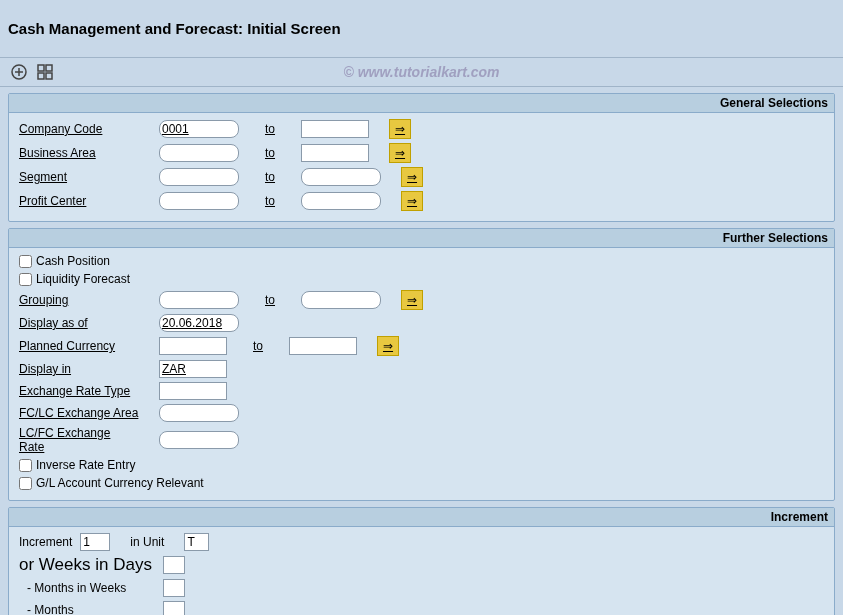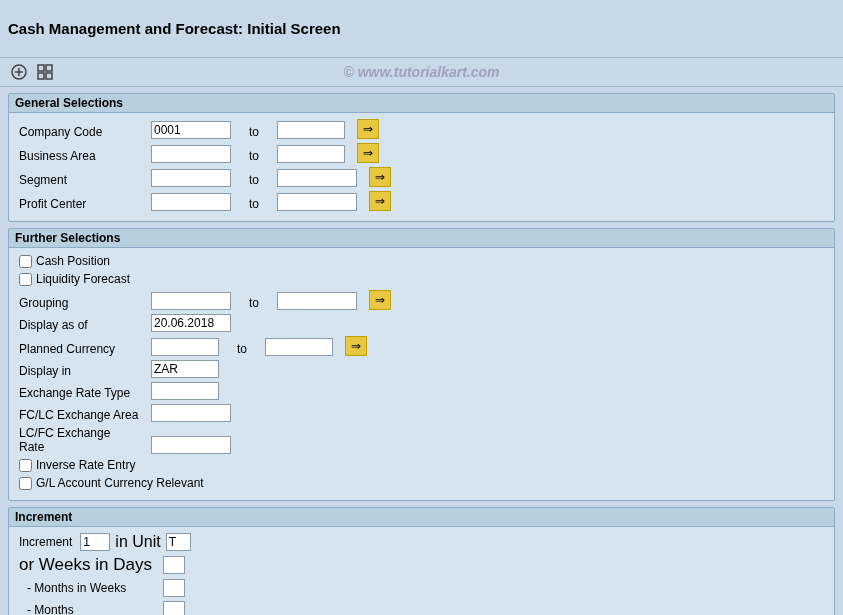--- a/index.html
+++ b/index.html
@@ -54,44 +54,46 @@
       background: #d6e4f0;
       border: 1px solid #8aabca;
       border-radius: 2px;
     }
     .section-header {
       background: #b8cfe0;
       padding: 2px 6px;
       font-weight: bold;
       font-size: 12px;
       border-bottom: 1px solid #8aabca;
+      text-align: right;
     }
     .section-body {
       padding: 6px 10px;
     }
     .form-row {
       display: flex;
-      align-items: flex-end;
+      align-items: center;
       margin-bottom: 4px;
-      gap: 12px;
+      gap: 20px;
+      text-decoration: underline;
     }
     .form-label {
       width: 120px;
       font-size: 12px;
       color: #000;
     }
     .form-input {
       height: 18px;
       font-size: 12px;
       border: 1px solid #8a9aaa;
       background: white;
       padding: 0 2px;
     }
     .input-short { width: 68px; }
-    .input-medium { width: 80px; }
+    .input-medium { width: 80px; border-radius: 8px; }
     .to-label {
       font-size: 12px;
       margin: 0 6px;
     }
     .arrow-btn {
       width: 22px;
       height: 20px;
       background: #e8c840;
       border: 1px solid #c0a000;
       cursor: pointer;
@@ -257,21 +259,21 @@
     </div>
   </div>
 
   <div class="section">
     <div class="section-header">Increment</div>
     <div class="section-body">
 
       <div class="increment-row">
         <span style="font-size:12px;margin-right:4px;">Increment</span>
         <input type="text" class="form-input" style="width: 30px;" value="1">
-        <span style="font-size:16px;margin:0 1px;">in Unit</span>
+        <span style="font-size:12px;margin:0 16px;">in Unit</span>
         <input type="text" class="form-input" style="width: 25px;" value="T">
       </div>
 
       <div class="increment-row">
         <span style="font-size:17px;width:140px;">or Weeks in Days</span>
         <input type="text" class="form-input" style="width: 22px;">
       </div>
 
       <div class="increment-row">
         <span style="font-size:12px;width:140px;padding-left:8px;">- Months in Weeks</span>

